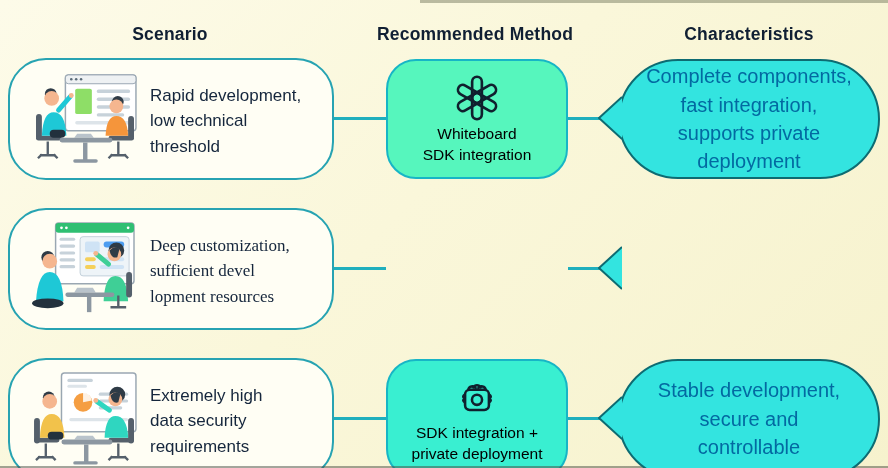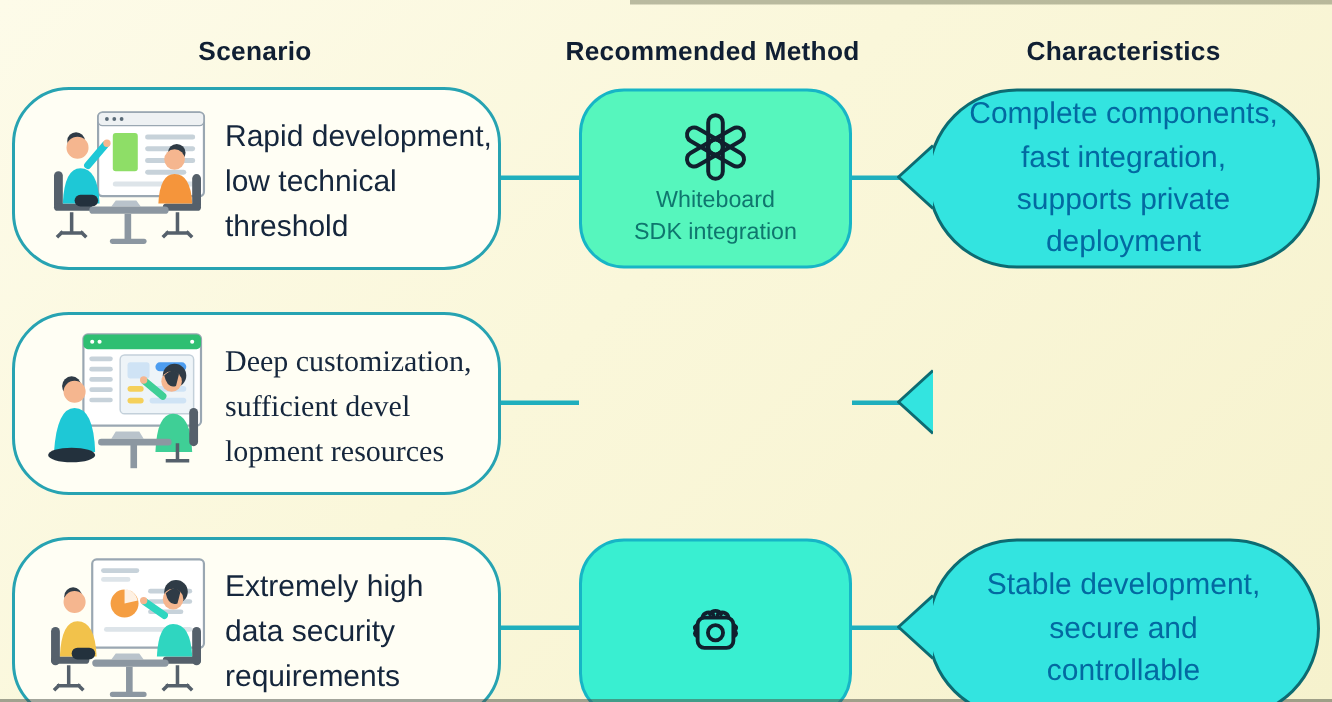--- a/index.html
+++ b/index.html
@@ -15,30 +15,30 @@
   .h-method{left:340px;width:270px;}
   .h-characteristics{left:610px;width:278px;}
 
   .row{position:absolute;left:0;width:888px;height:122px;}
   .r1{top:58px;} .r2{top:208px;font-family:Liberation Serif, serif;} .r3{top:358px;}
 
   .scenario-card{position:absolute;left:8px;top:0;width:326px;height:122px;box-sizing:border-box;
     background:#FFFEF4;border:2px solid #27A3B2;border-radius:38px;}
   .illustration{position:absolute;left:14px;top:11px;}
   .scenario-text{position:absolute;left:140px;top:0;height:122px;width:182px;display:flex;align-items:center;
-    font-size:20px;line-height:1.5;white-space:pre-line;color:#15263C;}
+    font-size:17px;line-height:1.5;white-space:pre-line;color:#15263C;}
 
   .connector-a{position:absolute;left:334px;top:59px;width:52px;height:2.5px;background:#1FAFBD;}
   .connector-b{position:absolute;left:568px;top:59px;width:34px;height:2.5px;background:#1FAFBD;}
 
   .method-card{position:absolute;left:386px;top:1px;width:182px;height:120px;box-sizing:border-box;
     background:#56F6BD;border:2px solid #17B5C6;border-radius:30px;
     display:flex;flex-direction:column;align-items:center;justify-content:center;gap:3px;padding-top:2px;}
   .r3 .method-card{background:#39EFD1;}
-  .method-text{font-size:15.5px;line-height:1.35;text-align:center;white-space:pre-line;color:#0f766e;}
+  .method-text{font-size:15.5px;line-height:1.35;text-align:center;white-space:pre-line;color:#000000;}
 
   .bubble-tail{position:absolute;left:596px;top:38px;width:26px;height:44px;z-index:3;}
   .characteristics-bubble{position:absolute;left:618px;top:1px;width:262px;height:120px;box-sizing:border-box;
     background:#33E4E0;border:2px solid #0D6B72;border-radius:60px;z-index:2;
     display:flex;align-items:center;justify-content:center;text-align:center;padding:0 18px;}
   .bubble-text{font-size:20px;line-height:1.42;white-space:pre-line;color:#0369a1;}
 </style>
 </head>
 <body>
 
@@ -204,20 +204,22 @@
         <g fill="none" stroke="#10202e" stroke-width="2.8" stroke-linejoin="round" stroke-linecap="round">
           <rect x="11" y="15" width="26" height="22" rx="5"></rect>
           <circle cx="24" cy="26" r="5.5"></circle>
           <path d="M14.5,15 a4.5,4.5 0 0 1 8,-2"></path>
           <path d="M20,12.5 a4.5,4.5 0 0 1 8,0"></path>
           <path d="M25.5,13 a4.5,4.5 0 0 1 8,2"></path>
           <path d="M10.5,20.5 q-3,2 0,4 q-3,2 0,4"></path>
           <path d="M37.5,20.5 q3,2 0,4 q3,2 0,4"></path>
         </g>
       </svg>
+      <div class="method-text">SDK integration +
+private deployment</div>
     </div>
     <div class="connector-b"></div>
     <svg class="bubble-tail" viewBox="0 0 26 44">
       <path d="M26,1 L3,22 L26,43" fill="#33E4E0" stroke="#0D6B72" stroke-width="2" stroke-linejoin="round"></path>
     </svg>
     <div class="characteristics-bubble">
       <div class="bubble-text">Stable development,
 secure and
 controllable</div>
     </div>

